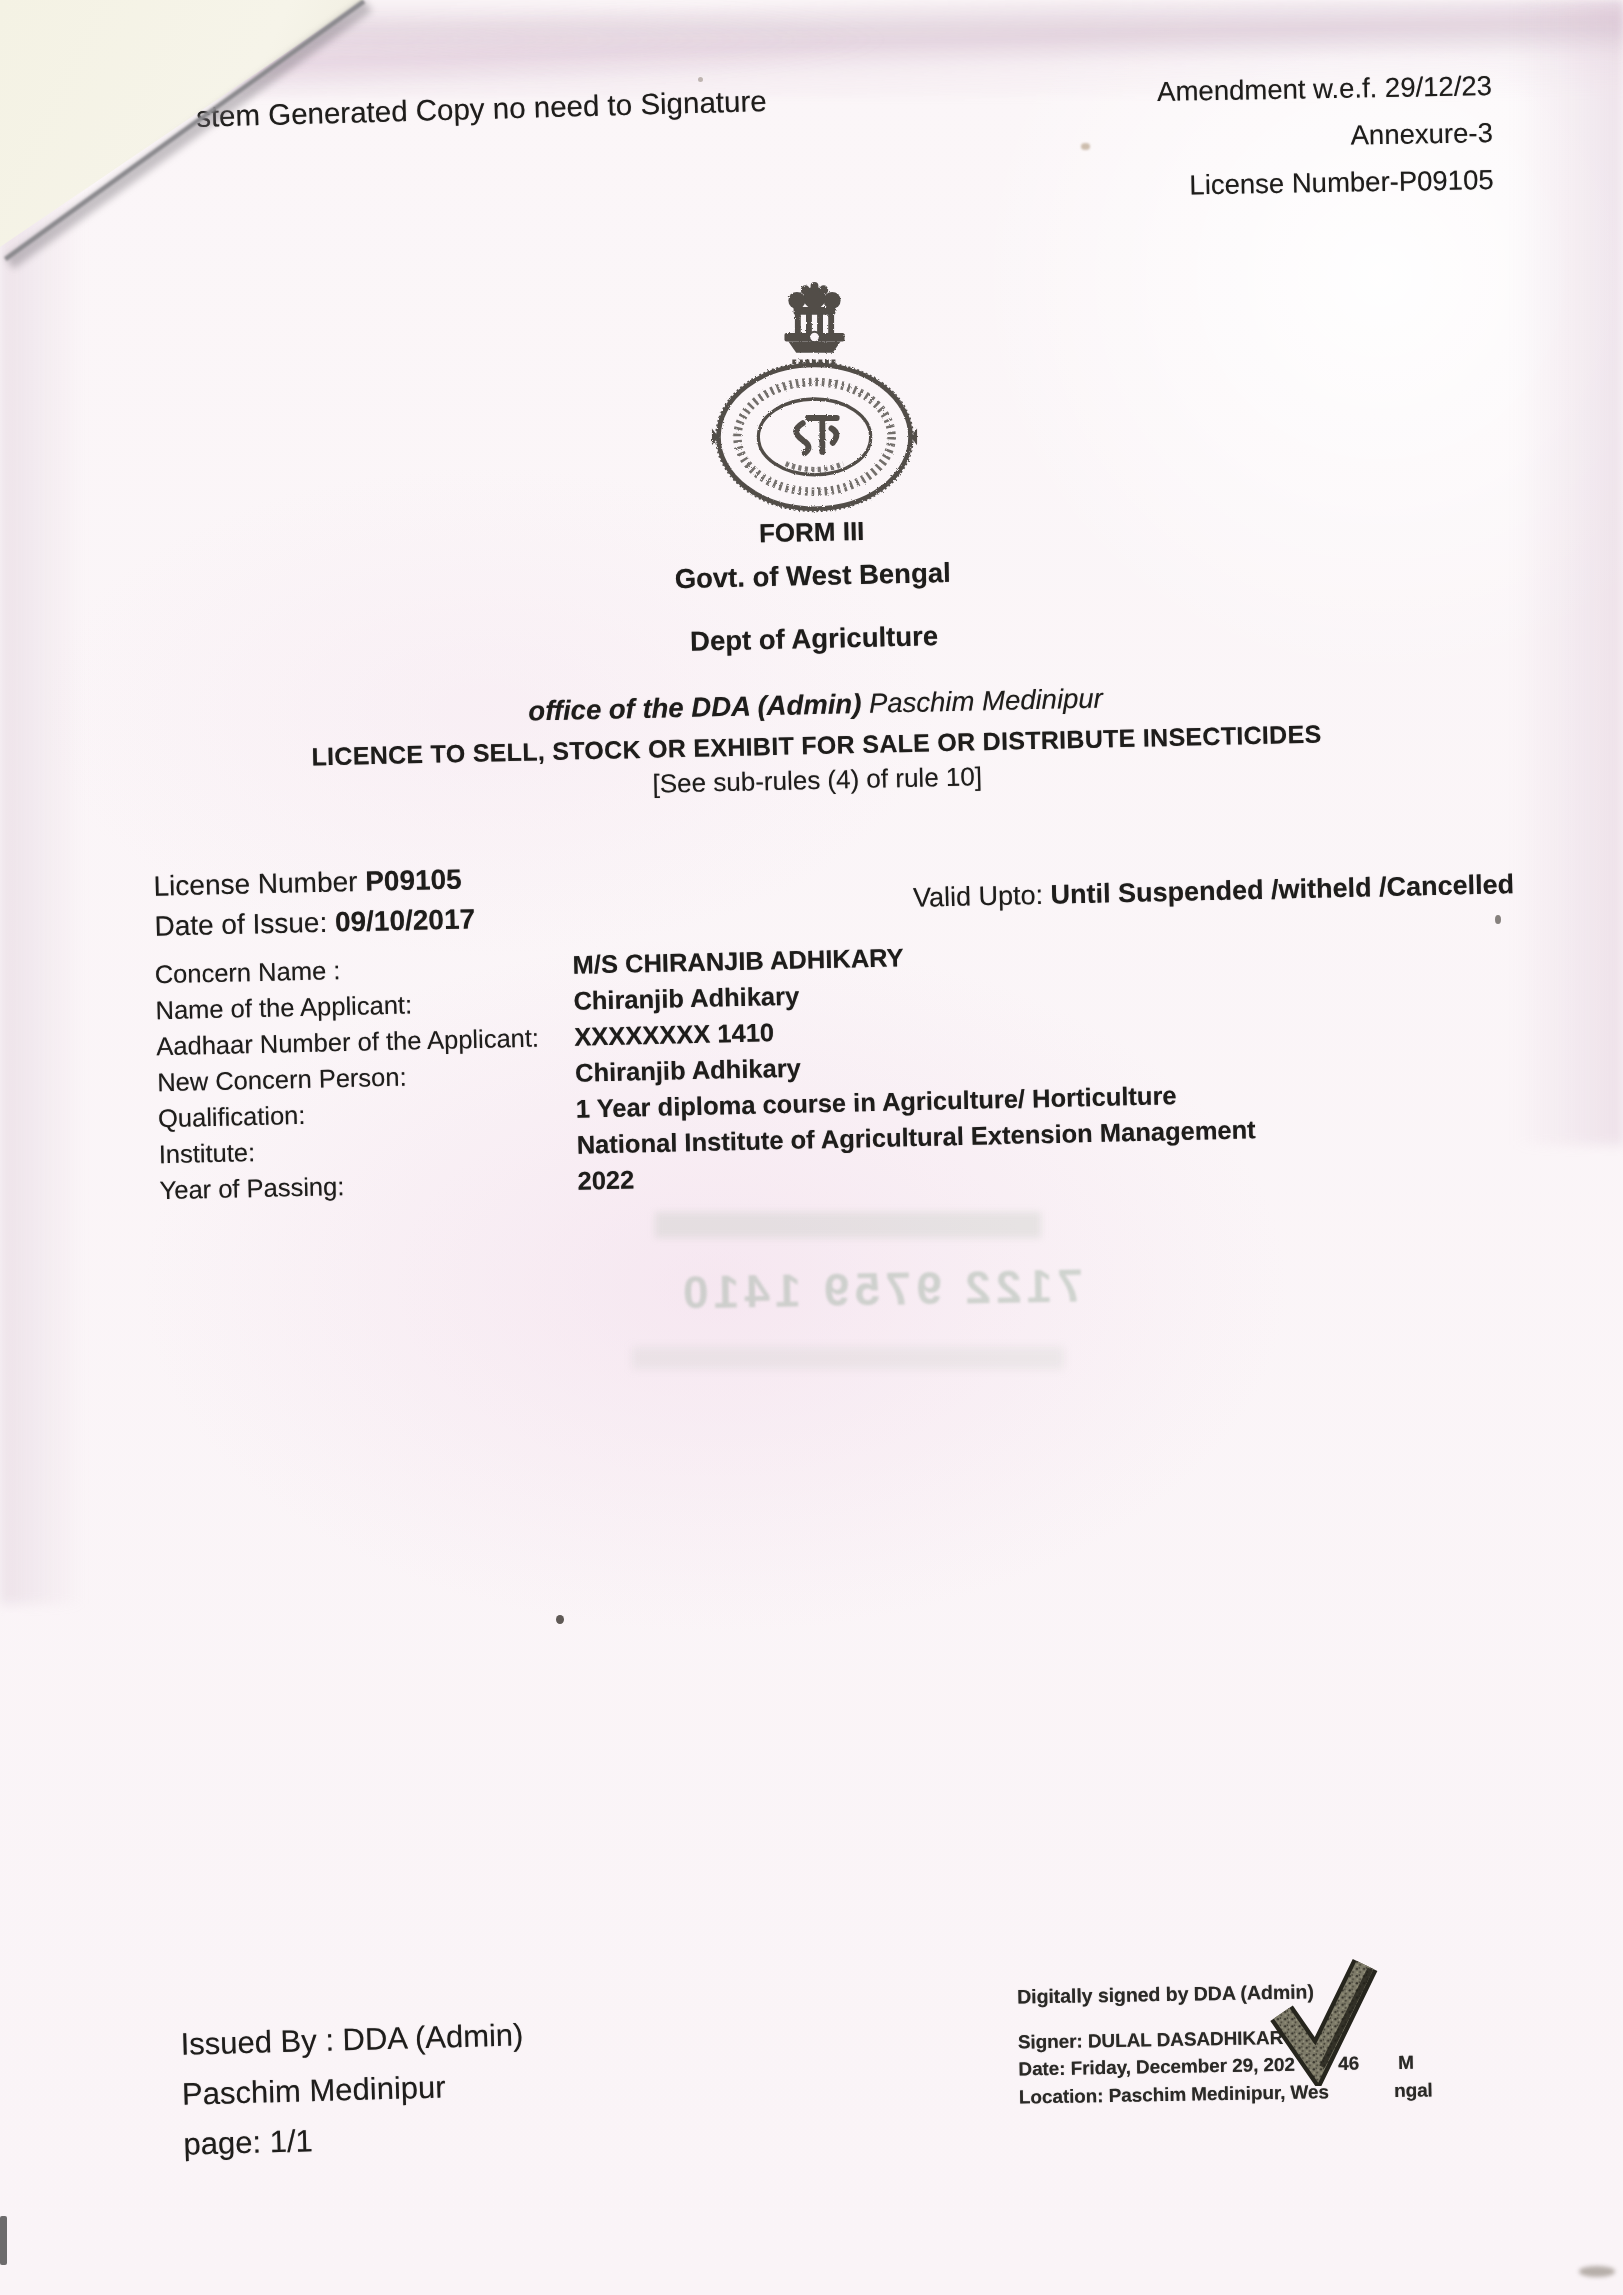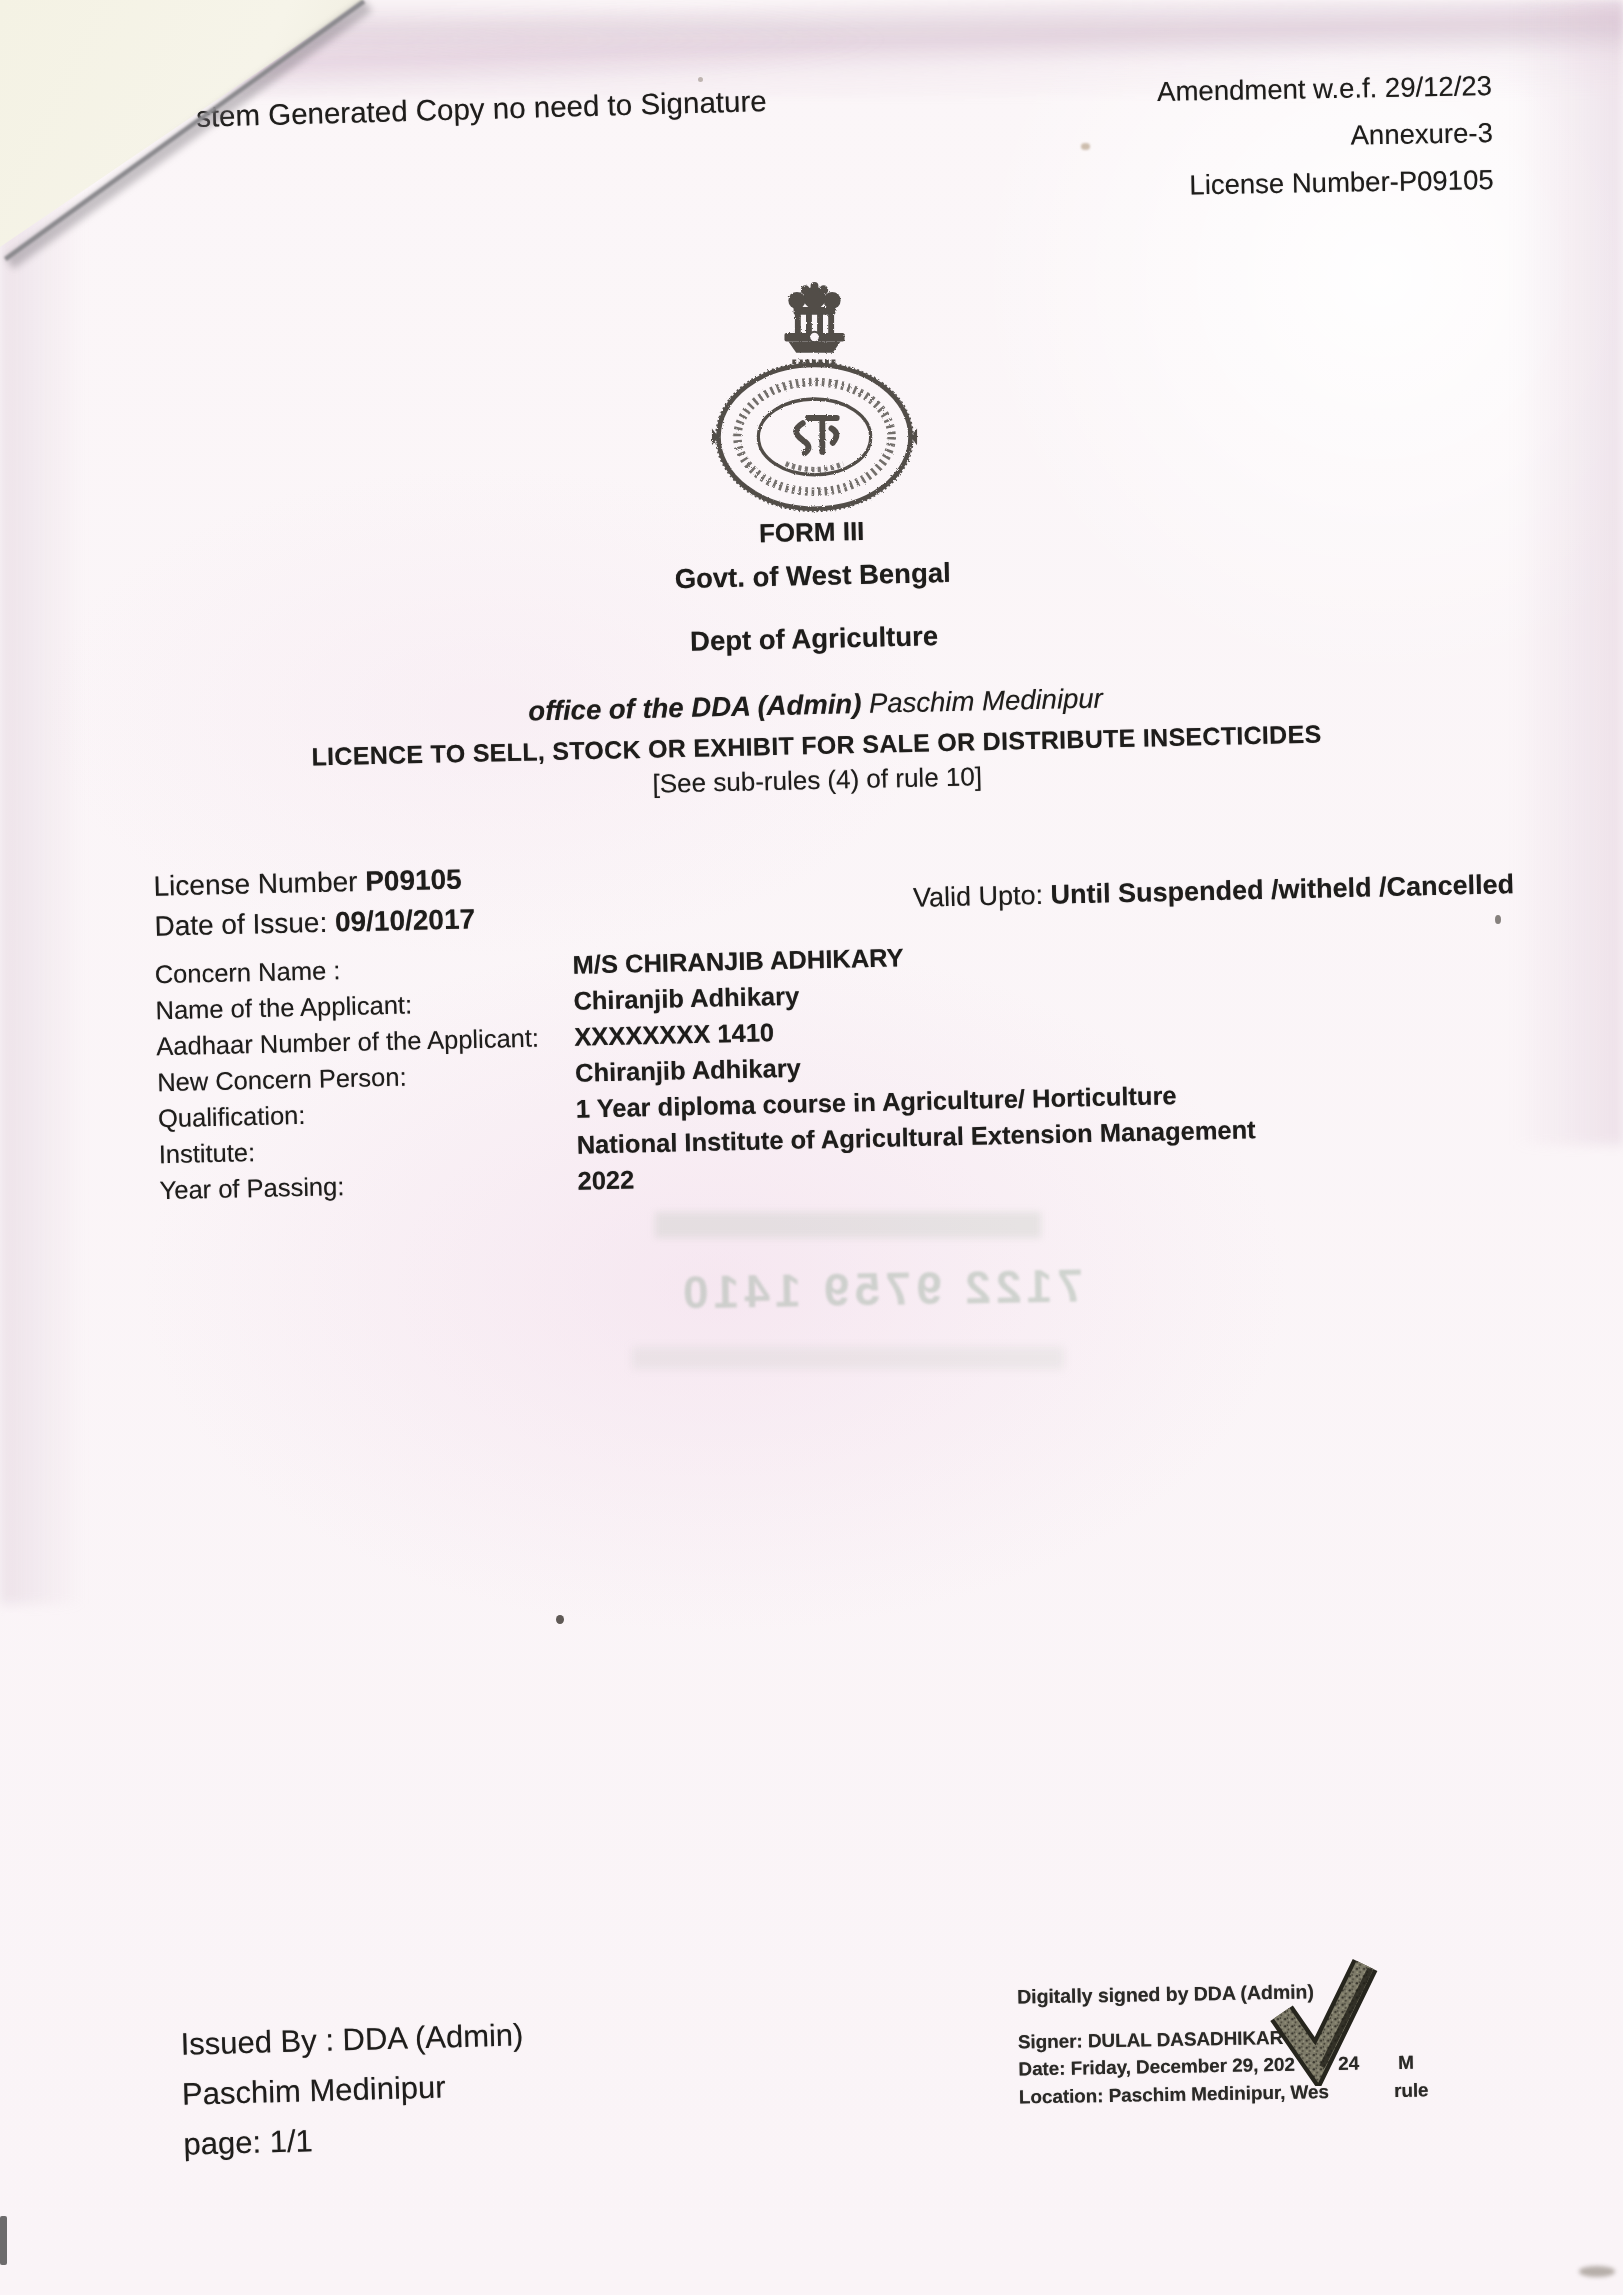--- a/index.html
+++ b/index.html
@@ -196,26 +196,26 @@
     <div>Issued By : DDA (Admin)</div>
     <div>Paschim Medinipur</div>
     <div>page: 1/1</div>
   </div>
 
   <div class="abs sig soft tilt3">
     <div class="l1">Digitally signed by DDA (Admin)</div>
     <div class="ln">Signer: DULAL DASADHIKARY</div>
     <div class="ln">
       <span>Date: Friday, December 29, 202</span>
-      <span class="frag" style="margin-left:38px">24</span>
+      <span class="frag" style="margin-left:38px">46</span>
       <span class="frag" style="margin-left:34px">M</span>
     </div>
     <div class="ln">
       <span>Location: Paschim Medinipur, Wes</span>
-      <span class="frag" style="margin-left:60px">rule</span>
+      <span class="frag" style="margin-left:60px">ngal</span>
     </div>
   </div>
 
   <svg class="abs check" width="137" height="141" viewBox="0 0 210 215">
     <defs>
       <pattern id="ckpat" width="11" height="11" patternUnits="userSpaceOnUse">
         <rect width="11" height="11" fill="#7d7a68"></rect>
         <circle cx="2.5" cy="3" r="1.7" fill="#35332a"></circle>
         <circle cx="7.5" cy="8" r="1.4" fill="#3c392e"></circle>
         <circle cx="6" cy="1.5" r="1.1" fill="#2f2d24"></circle>

